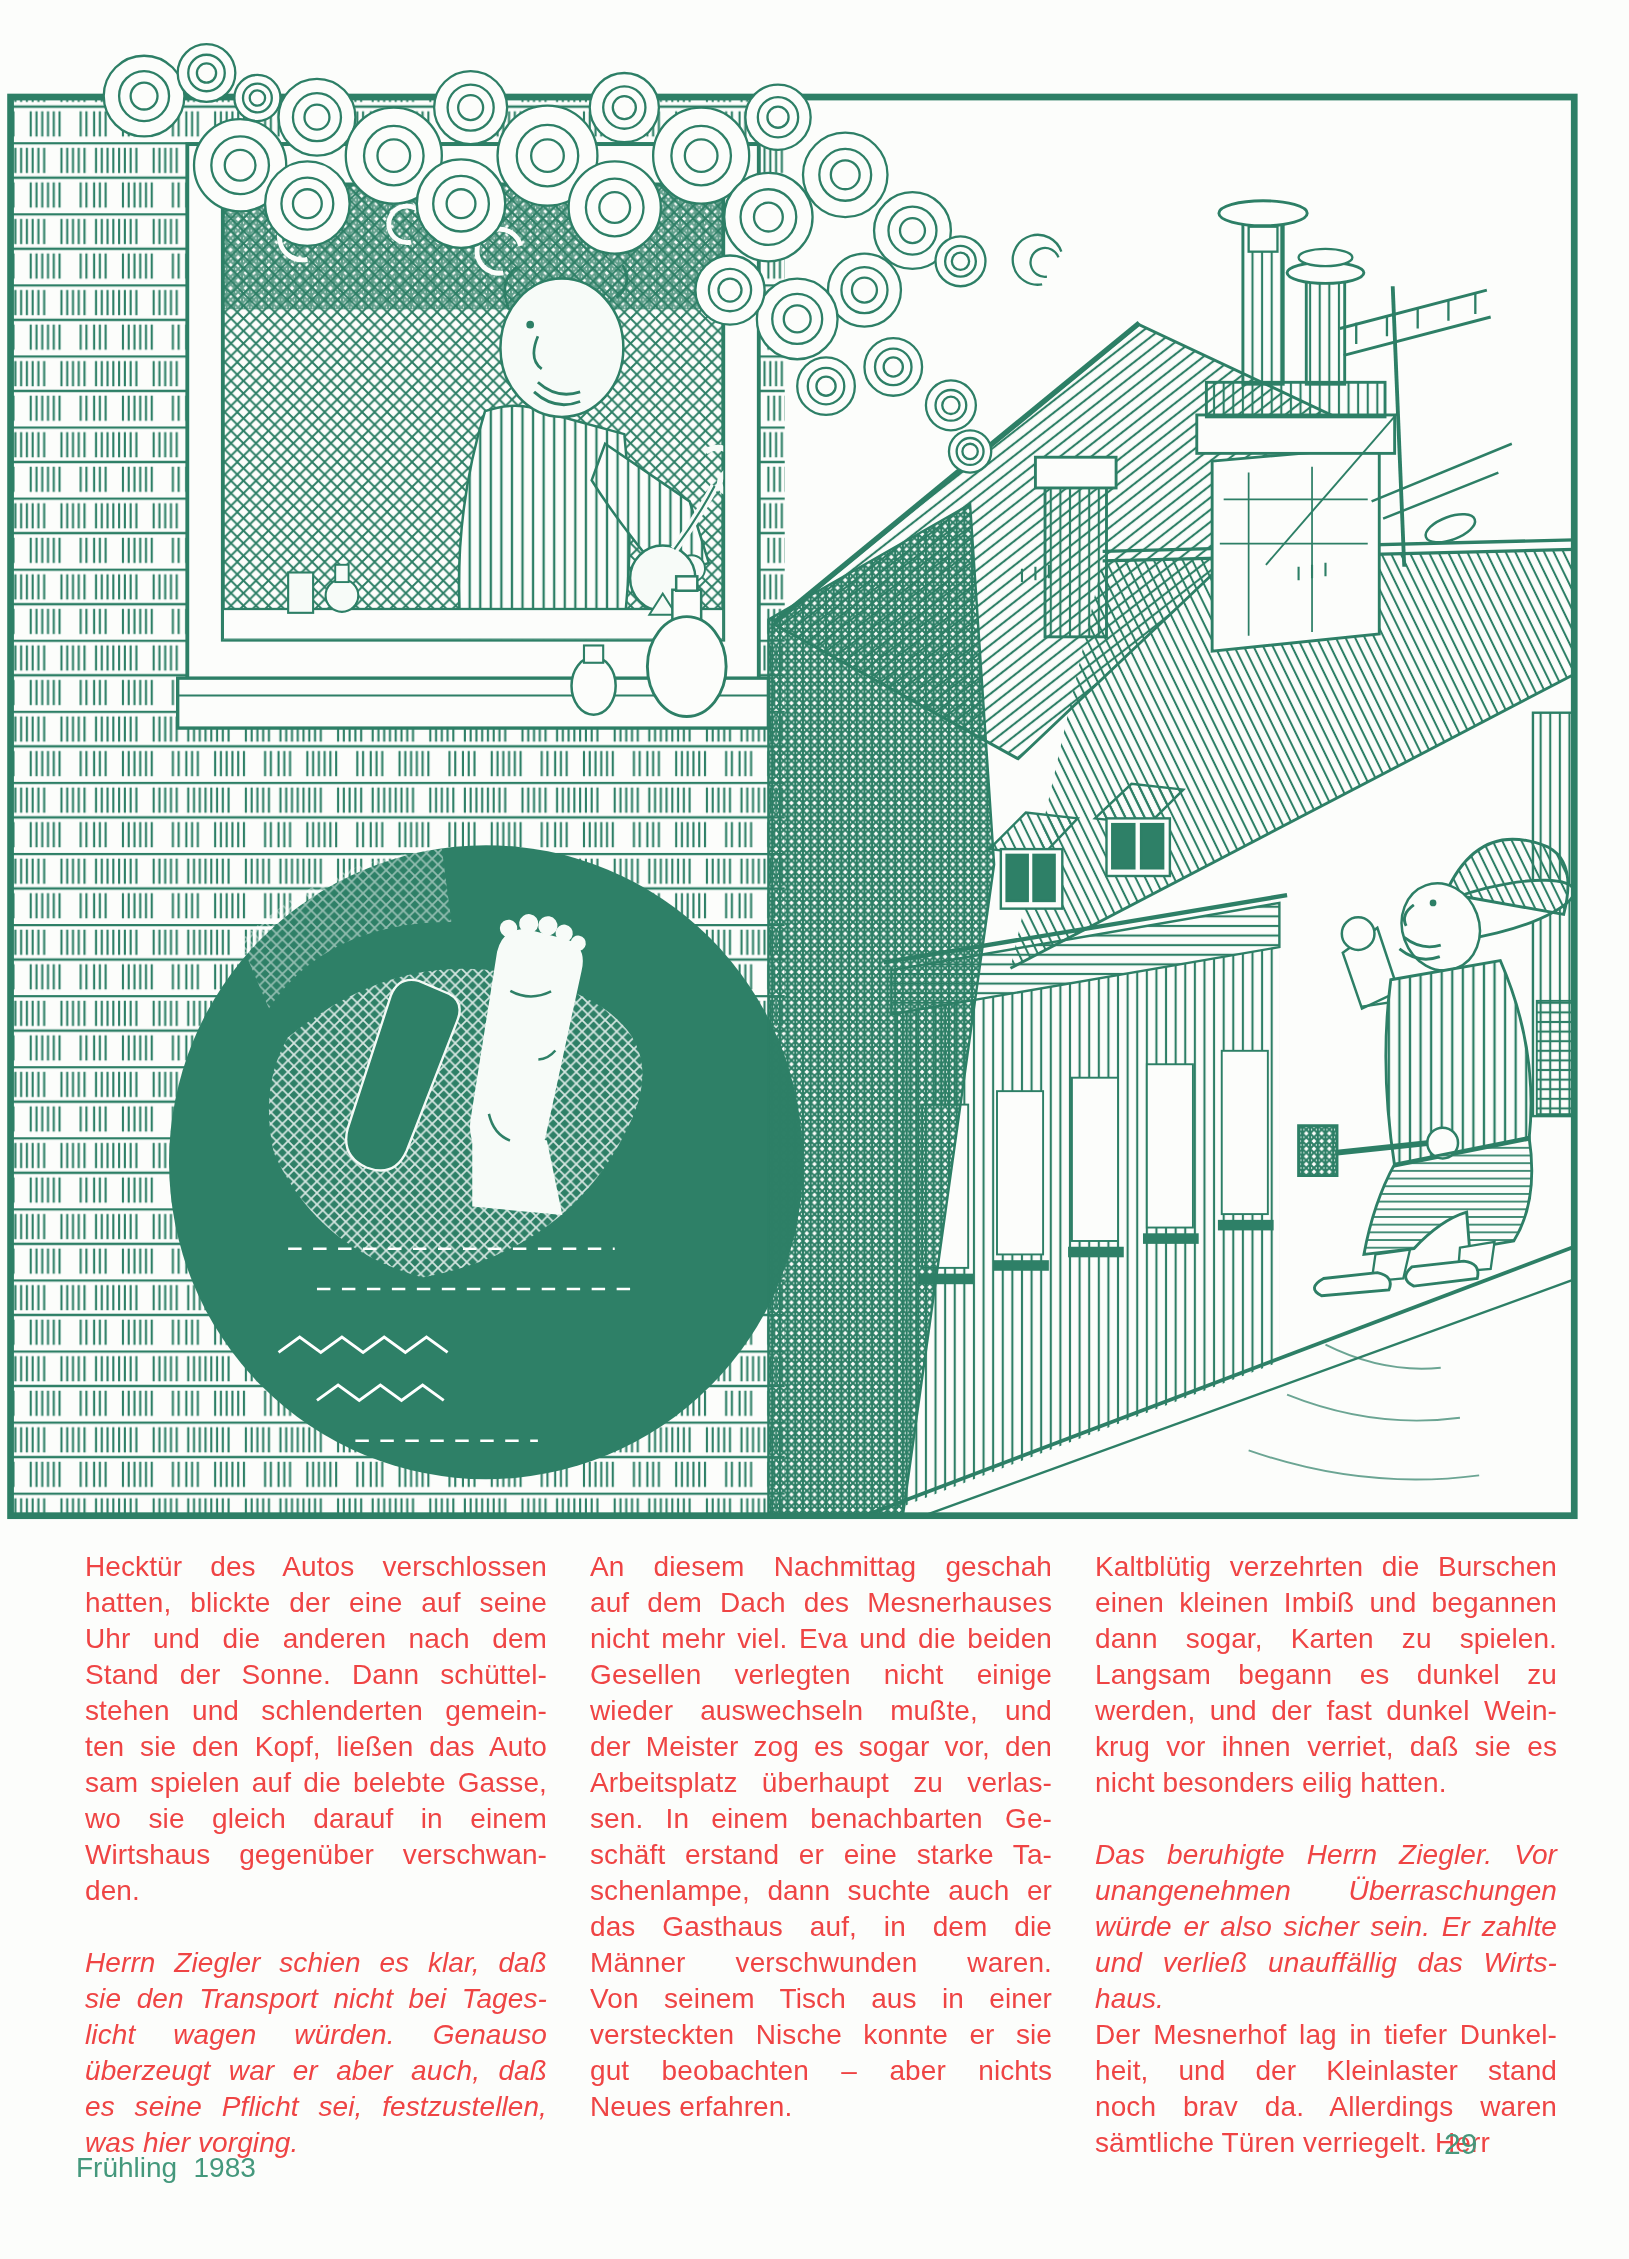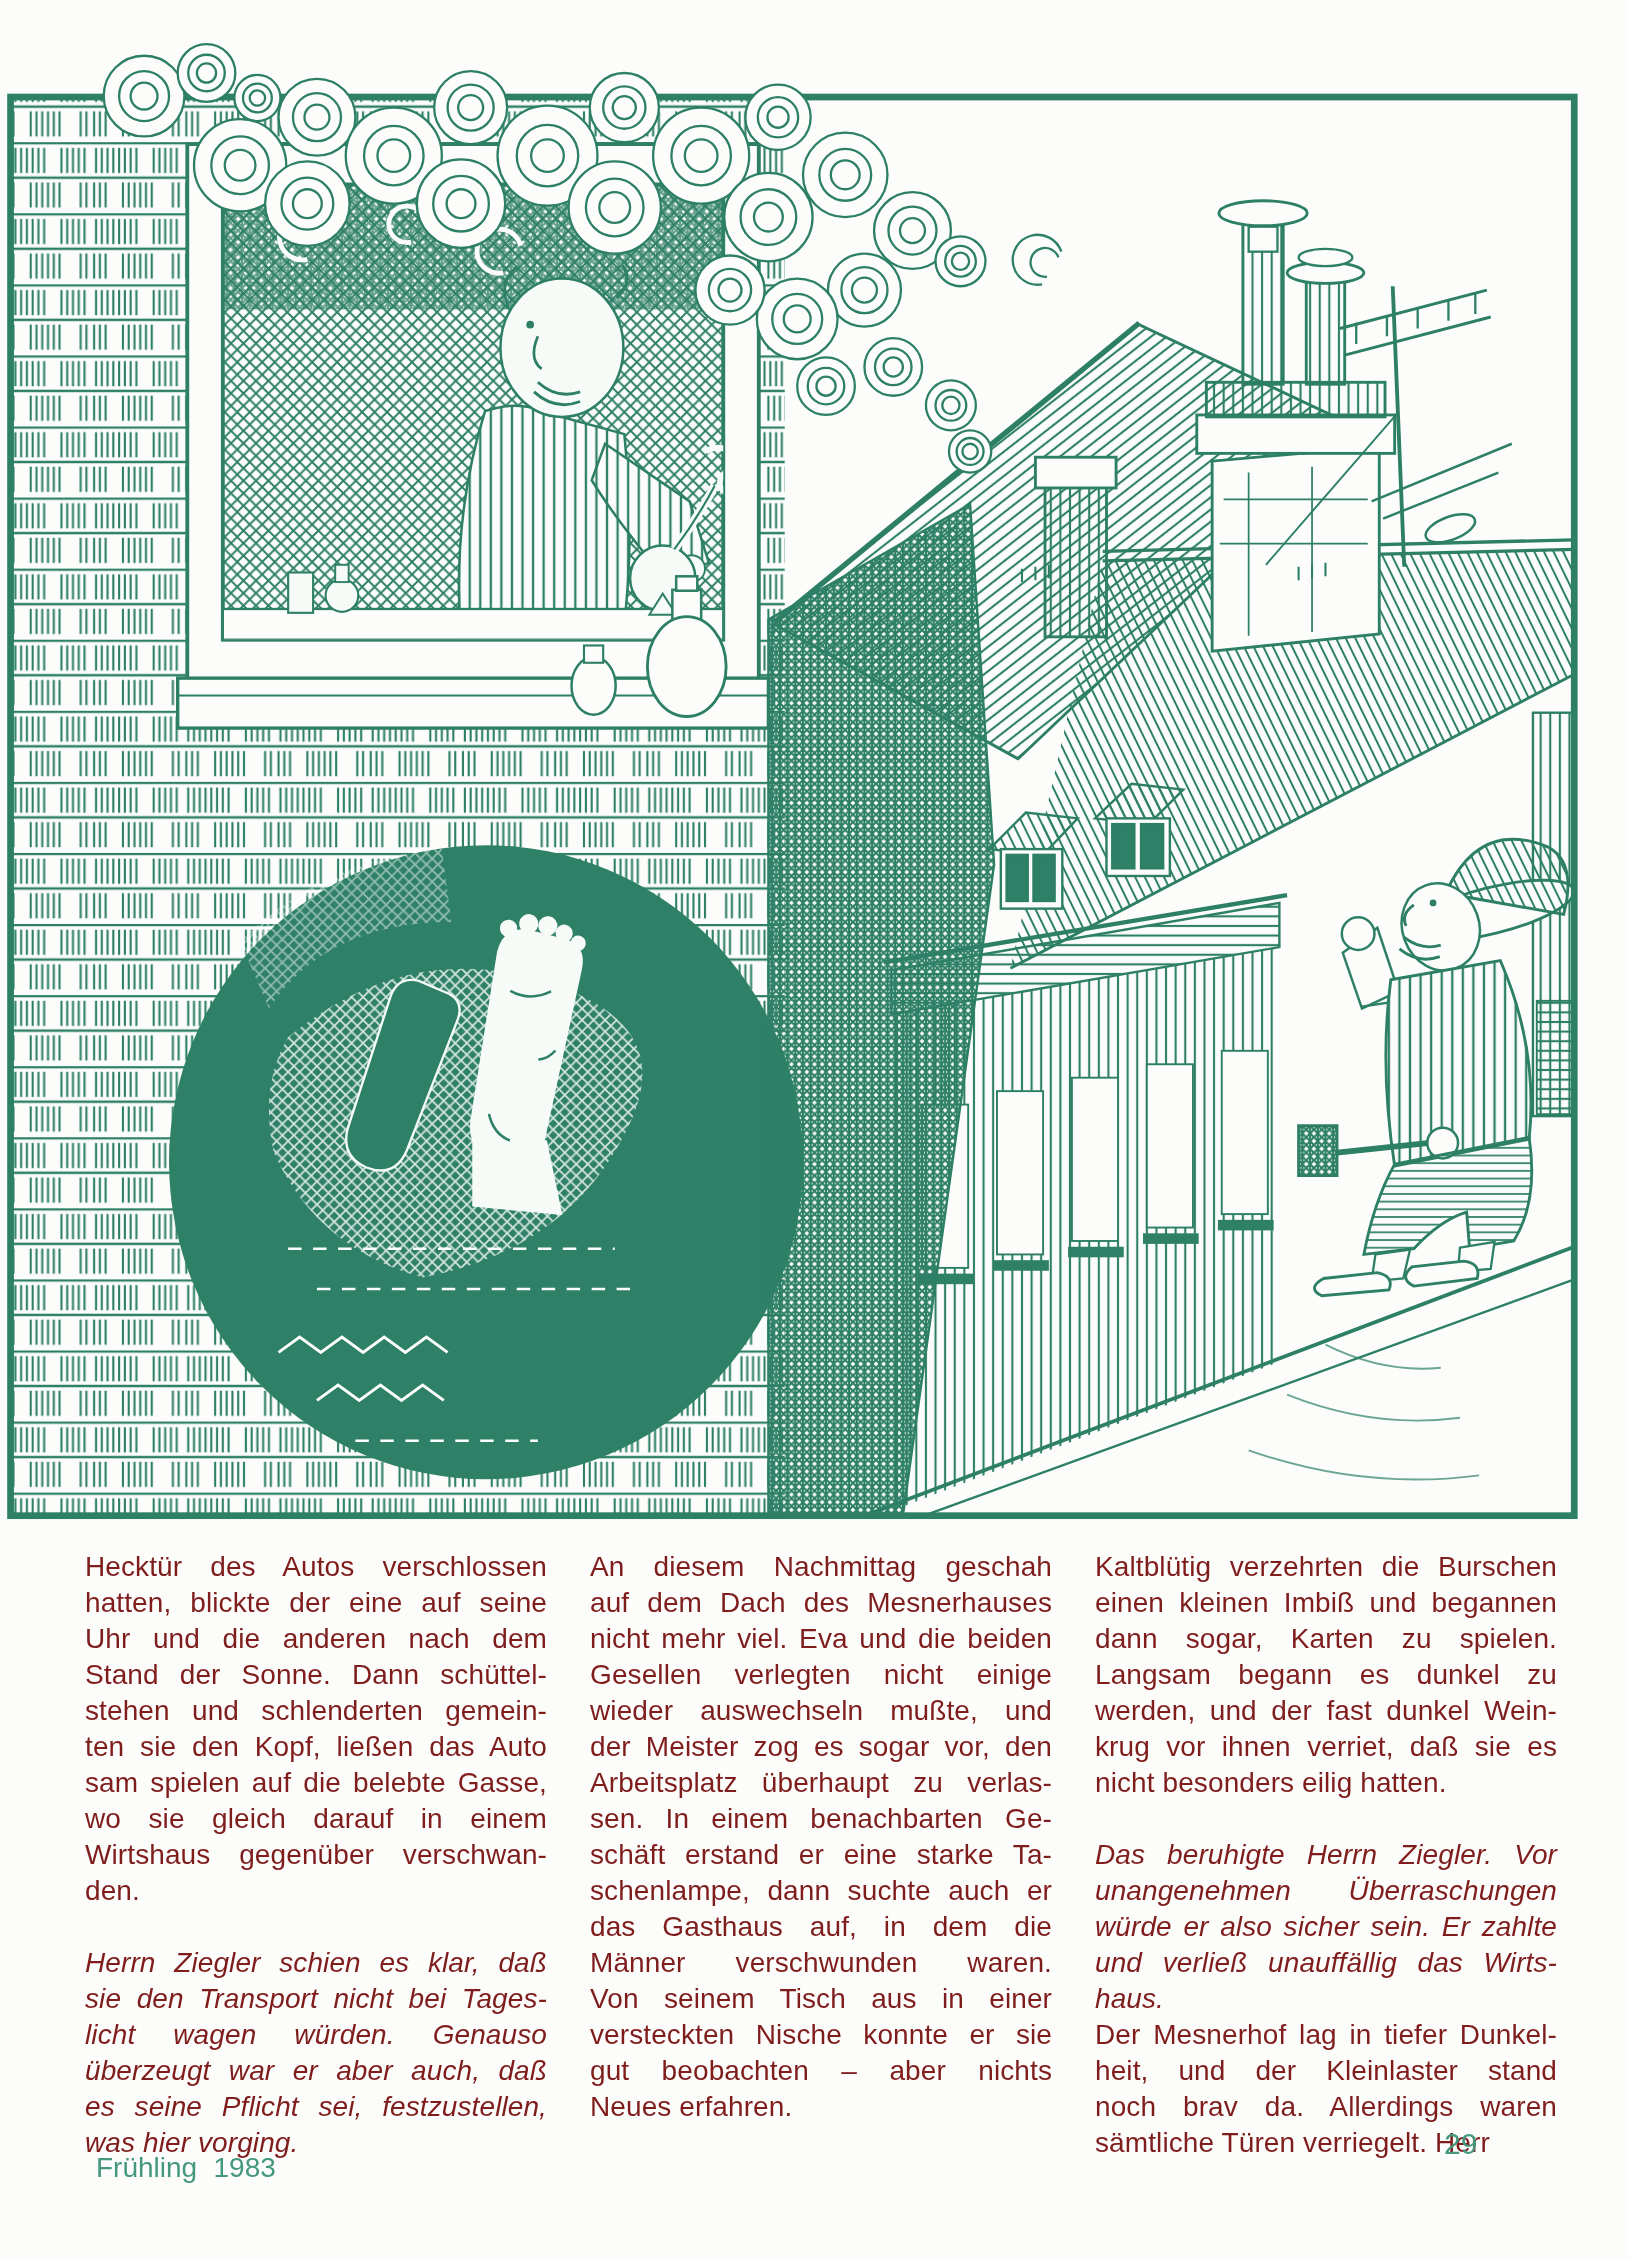--- a/index.html
+++ b/index.html
@@ -1,25 +1,25 @@
 <!DOCTYPE html>
 <html><head>
 <meta charset="utf-8">
 <style>
   html,body{margin:0;padding:0;}
   .page{position:relative;width:1629px;height:2260px;background:#fcfdfb;overflow:hidden;
         font-family:"Liberation Sans",sans-serif;}
   .illo{position:absolute;left:0;top:0;}
   .cols{position:absolute;left:85px;top:1549px;width:1472px;display:flex;gap:43px;}
-  .col{flex:1;color:#7f1d1d;font-size:28px;line-height:36px;letter-spacing:0.1px;}
+  .col{flex:1;color:#ef4444;font-size:28px;line-height:36px;letter-spacing:0.1px;}
   .ln{text-align:justify;text-align-last:justify;-moz-text-align-last:justify;}
   .ln.last{text-align-last:left;-moz-text-align-last:left;}
   .para{margin:0;}
   .para.spaced{margin-top:36px;font-style:italic;}
-  .footer-issue{position:absolute;left:96px;top:2152px;font-size:28px;color:#44987c;word-spacing:8.6px;}
+  .footer-issue{position:absolute;left:76px;top:2152px;font-size:28px;color:#44987c;word-spacing:8.6px;}
   .footer-page{position:absolute;left:1444px;top:2127px;font-size:30px;color:#44987c;}
   .puff circle{stroke:#2d7f66;stroke-width:2.4;fill:none;}
   .puff circle:first-child{fill:#fcfdfb;}
 </style>
 </head>
 <body>
 
 <div class="page">
 
 <svg class="illo" width="1629" height="1533" viewBox="0 0 1696 1596">

